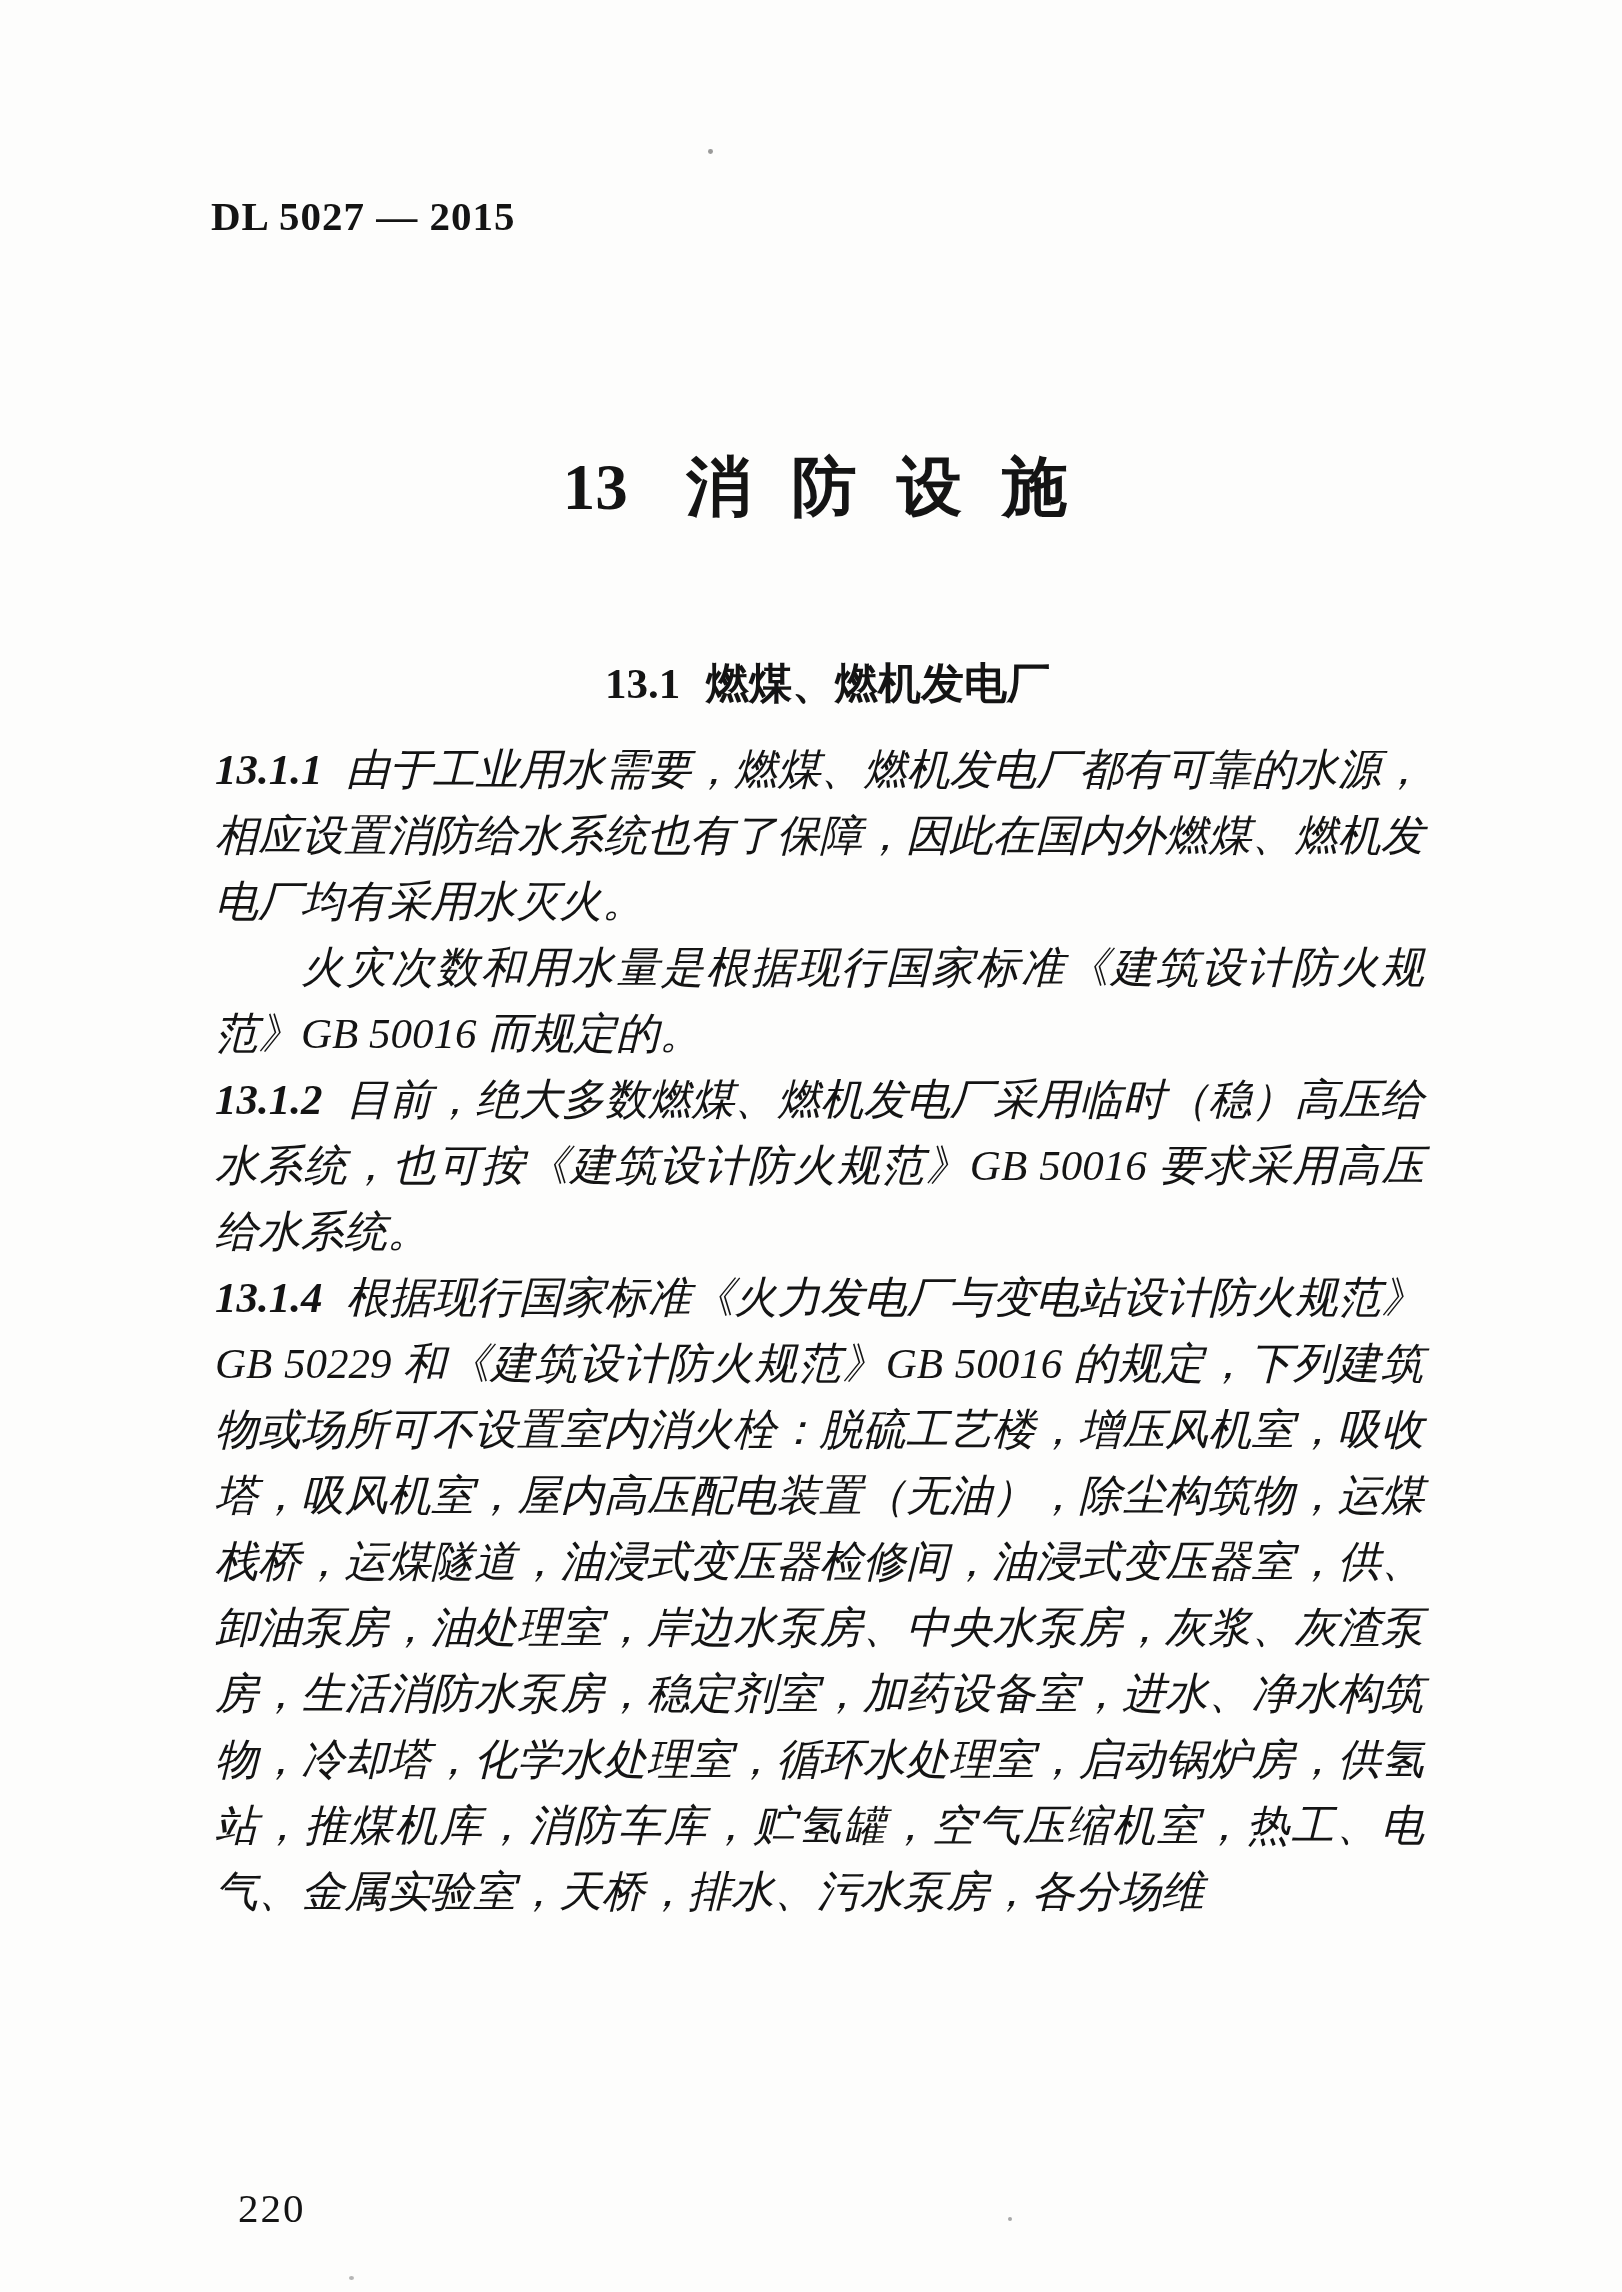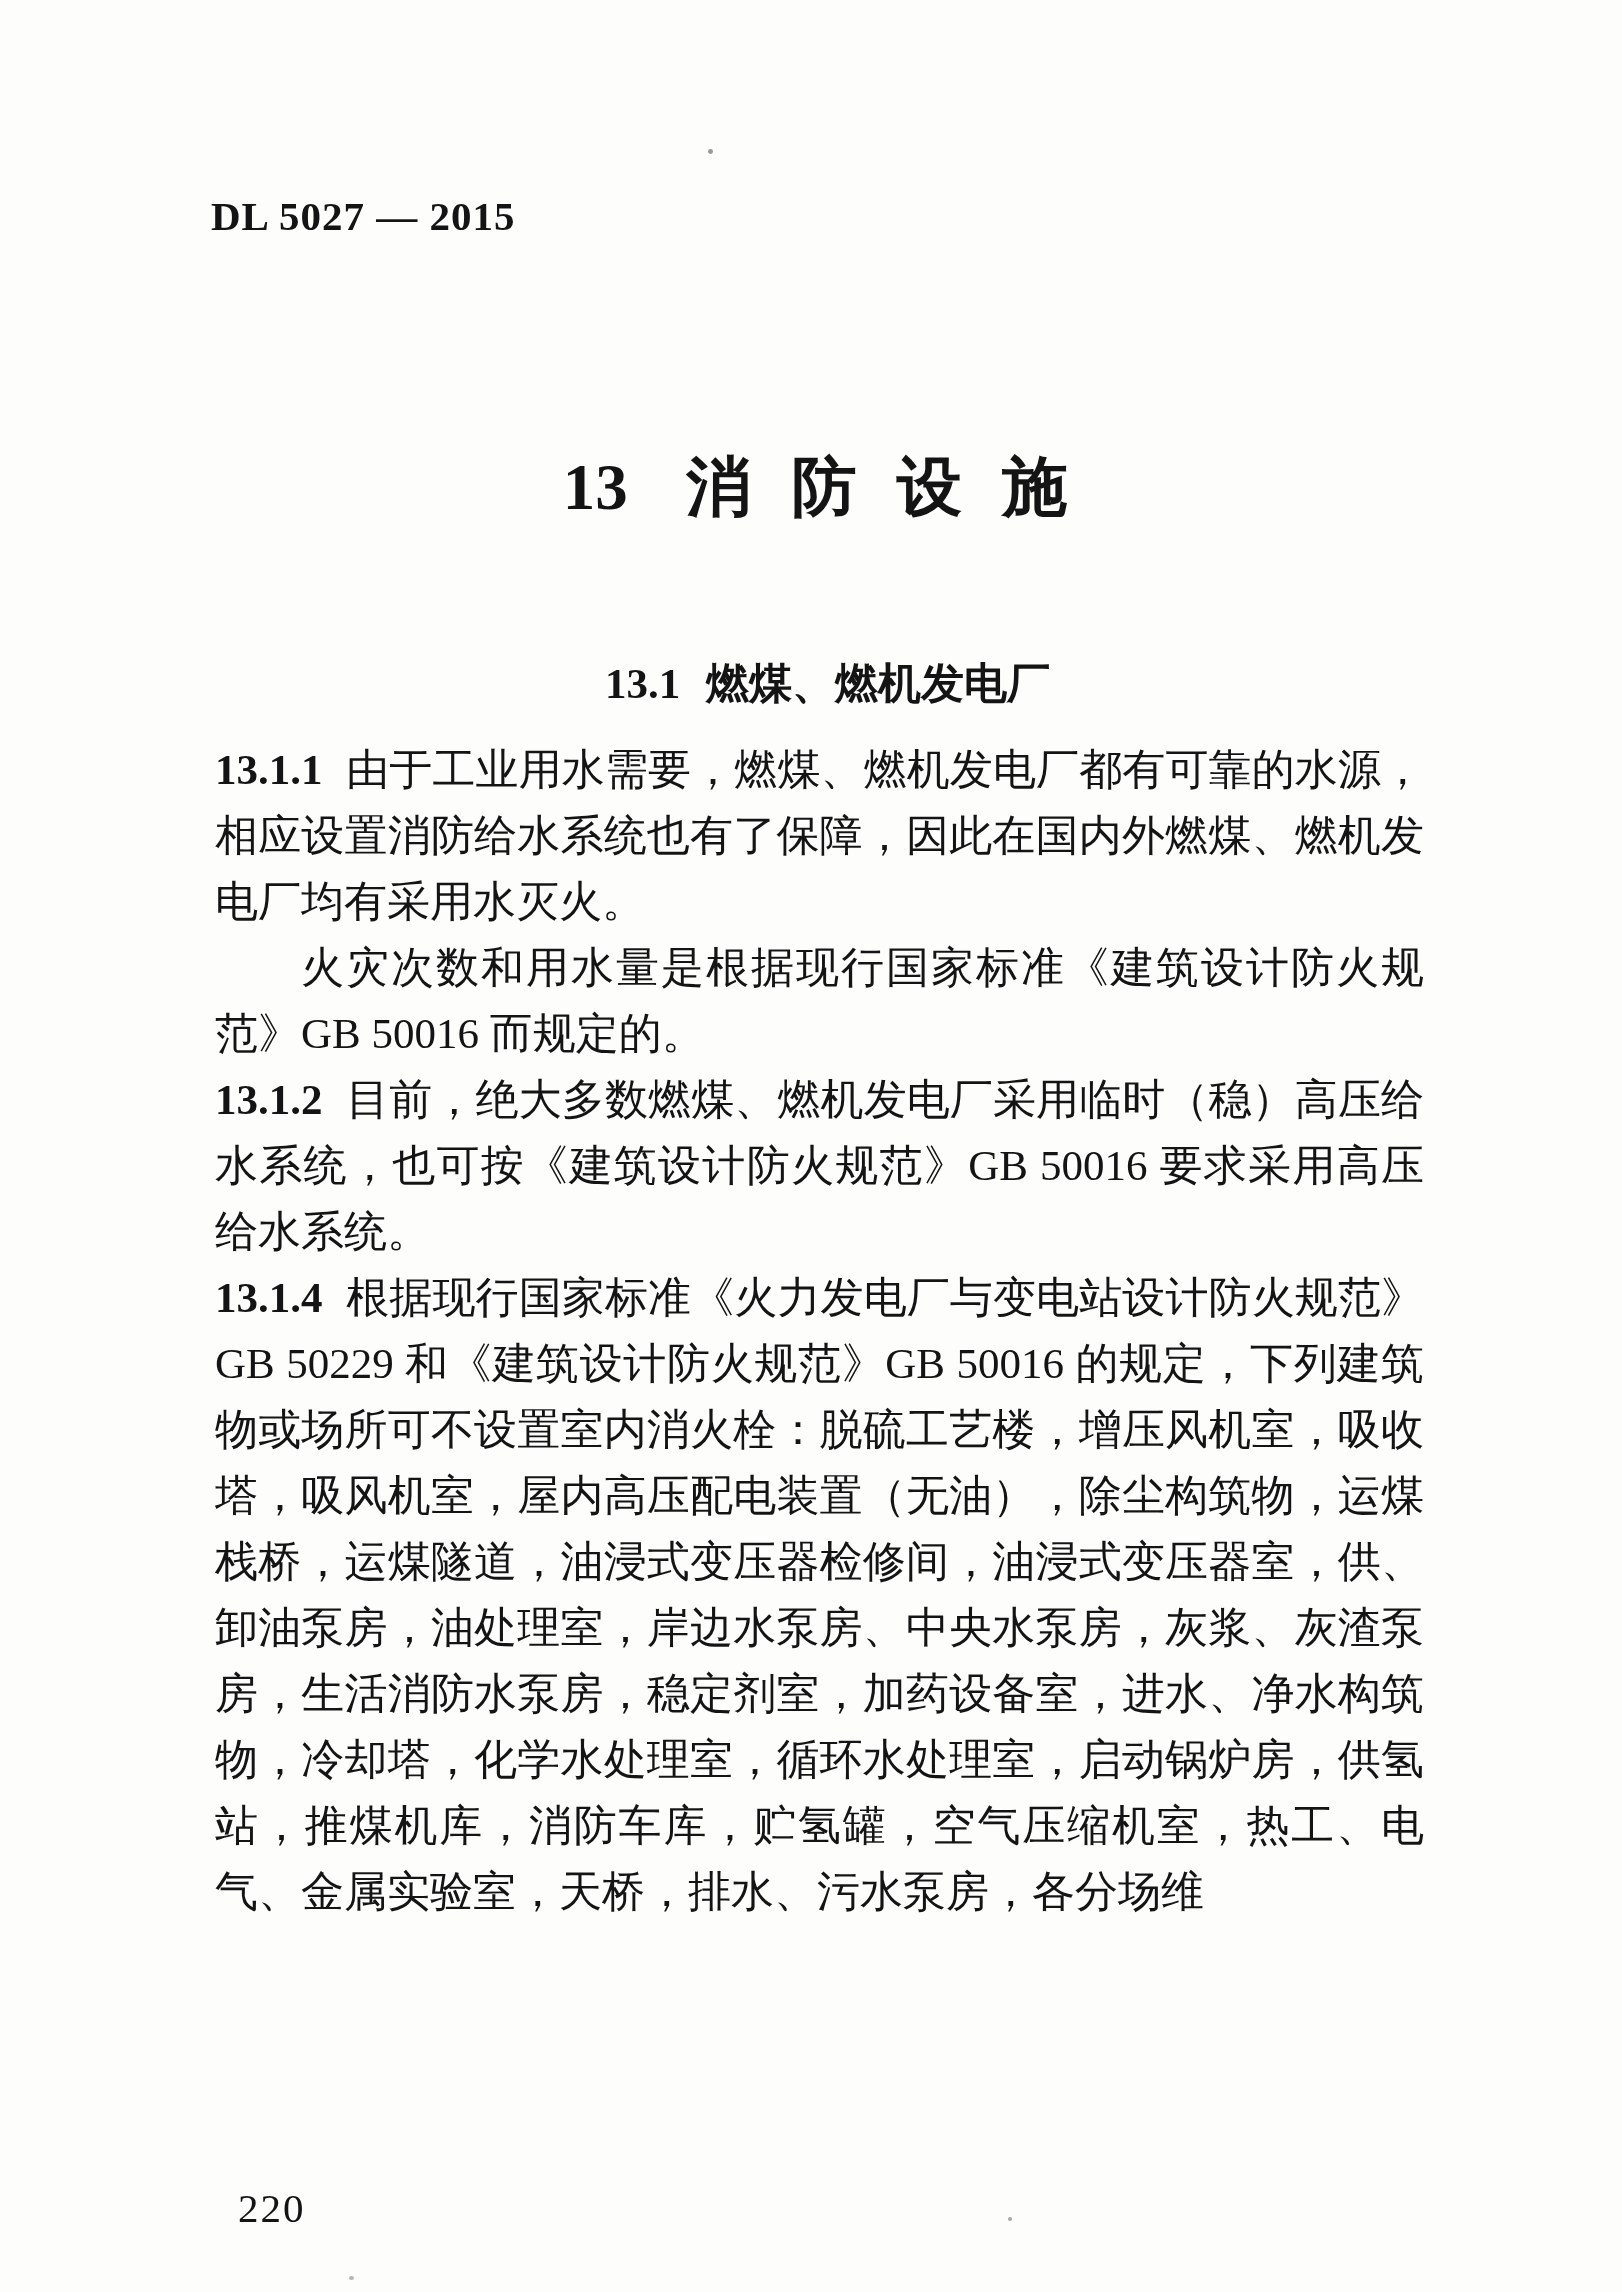--- a/index.html
+++ b/index.html
@@ -56,20 +56,21 @@
     margin-right: 0.6em;
   }
   .body-block {
     position: absolute;
     top: 737px;
     left: 215px;
     width: 1209px;
     font-size: 43px;
     line-height: 66px;
     text-align: justify;
+    font-style: italic;
   }
   .para { text-indent: 0; }
   .para.indent { text-indent: 2em; }
   .clause {
     font-weight: bold;
     margin-right: 0.55em;
     white-space: nowrap;
   }
   .page-number {
     position: absolute;

